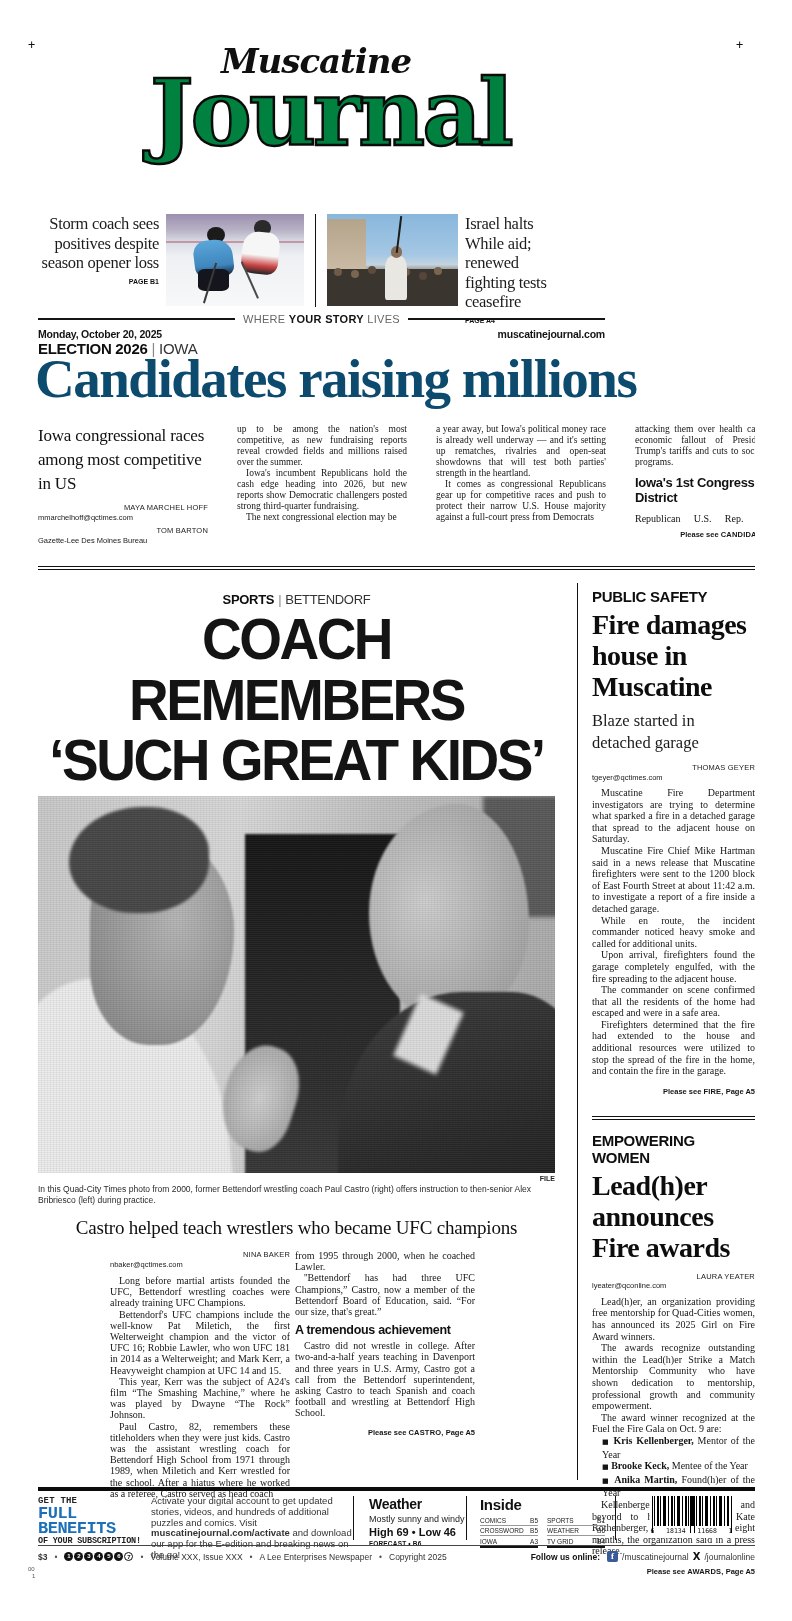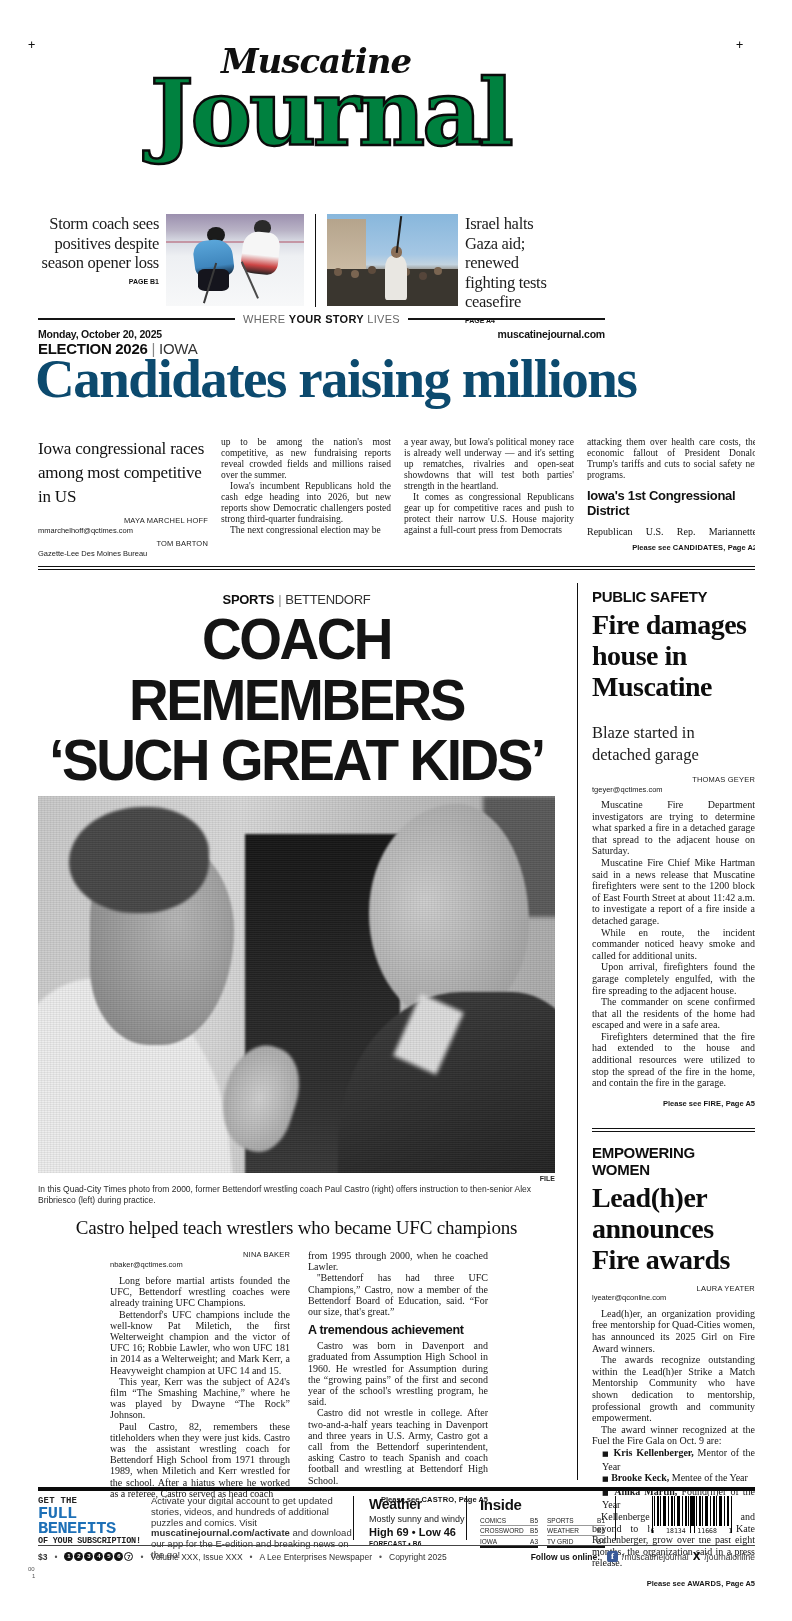--- a/index.html
+++ b/index.html
@@ -54,21 +54,21 @@
   .dl-row { display:flex; justify-content:space-between; margin-top:3px;
     font:bold 10.5px "Liberation Sans","DejaVu Sans",sans-serif; letter-spacing:-0.2px; color:#141414; }
 
   
   .kicker { font-family:"Liberation Sans","DejaVu Sans",sans-serif; font-weight:bold; font-size:15px; letter-spacing:-0.3px; color:#0e0e0e; }
   .kicker .lt { font-weight:normal; color:#333; }
   .kicker .sep { font-weight:normal; color:#888; padding:0 4px; }
   .election-kicker { position:absolute; left:38px; top:340px; }
   .main-headline { position:absolute; left:35px; top:351px; width:722px;
     font:bold 55px/1 "Liberation Serif",serif; letter-spacing:-1.5px; color:#0c4a6e; }
-  .lead-cols { position:absolute; left:38px; top:437px; width:717px; height:121px; display:flex; gap:13px; overflow:hidden; }
+  .lead-cols { position:absolute; left:38px; top:424px; width:717px; height:121px; display:flex; gap:29px; overflow:hidden; }
   .lead-col { width:170px; flex:none; overflow:hidden; }
   .story-subhead { font:17px/24px "Liberation Serif",serif; color:#101010; letter-spacing:-0.2px; }
   .byline { font-family:"Liberation Sans","DejaVu Sans",sans-serif; font-size:7.5px; line-height:9.5px; color:#1a1a1a; }
   .byline .bl-name { font-weight:normal; letter-spacing:.2px;text-align:right; }
   .byline + .byline { margin-top:4px; }
   .bylines { margin:7px 0 6px; }
   .bodytext { font-size:9.5px; line-height:11px; text-align:justify; color:#161616; }
   .bodytext p { text-indent:9px; }
   .cont p:first-child { text-indent:0; }
   .district-head { margin-top:7px; font:bold 13px/15px "Liberation Sans","DejaVu Sans",sans-serif; letter-spacing:-0.3px; }
@@ -95,34 +95,34 @@
   .ph-right-hair { position:absolute; right:-2%; top:0; width:16%; height:32%; background:#5a5a5a; filter:blur(2px); }
   .ph-right-head { position:absolute; right:5%; top:2%; width:31%; height:58%; background:radial-gradient(ellipse at 35% 45%,#cecece,#a2a2a2 80%); border-radius:55% 45% 50% 50%/50% 55% 45% 50%; filter:blur(1px); }
   .ph-right-body { position:absolute; right:-6%; bottom:-10%; width:48%; height:58%; background:linear-gradient(160deg,#3c3c3c,#1e1e1e); border-radius:50% 30% 0 0/70% 40% 0 0; filter:blur(1px); }
   .ph-right-collar { position:absolute; right:20%; bottom:28%; width:9%; height:18%; background:#dcdcdc; transform:rotate(24deg); filter:blur(2px); }
   .ph-grain { position:absolute; inset:0;
     background-image:repeating-linear-gradient(0deg,rgba(0,0,0,.05) 0 1px,rgba(255,255,255,.04) 1px 2px),
                      repeating-linear-gradient(90deg,rgba(0,0,0,.04) 0 1px,transparent 1px 3px); }
   .photo-credit { margin-top:2px; text-align:right; font:bold 7px "Liberation Sans","DejaVu Sans",sans-serif; color:#222; }
   .caption { margin-top:2px; font:8.5px/10.5px "Liberation Sans","DejaVu Sans",sans-serif; color:#2b2b2b; }
   .castro-subhead { margin-top:12px; text-align:center; font:19px/22px "Liberation Serif",serif; color:#101010; letter-spacing:-0.2px; }
-  .castro-story { margin:11px auto 0; width:373px; display:flex; gap:18px; }
+  .castro-story { margin:11px auto 0; width:373px; display:flex; gap:5px; }
   .castro-col { width:180px; flex:none; overflow:hidden; }
   .castro-col .bodytext, .bodytext-md { font-size:10px; line-height:11.2px; text-align:justify; }
   .inner-subhead { font:bold 12.5px/14px "Liberation Sans","DejaVu Sans",sans-serif; letter-spacing:-0.3px; margin:6px 0 3px; }
   .castro-jump { margin-top:9px; }
 
   
   .v-rule { position:absolute; left:577px; top:583px; width:1px; height:897px; background:#111; }
 
   
   .rcol { position:absolute; left:592px; top:578px; width:163px; }
   .rc-kicker { margin-top:10px; }
   .rc-head { margin-top:4px; font:bold 28px/31px "Liberation Serif",serif; letter-spacing:-0.5px; color:#0d0d0d; }
-  .rc-deck { margin-top:20px; font:16.5px/22px "Liberation Serif",serif; color:#1a1a1a; }
+  .rc-deck { margin-top:8px; font:16.5px/22px "Liberation Serif",serif; color:#1a1a1a; }
   .rc-bylines { margin-top:9px; }
   .rc-body { margin-top:5px; font-size:10px; line-height:11.6px; text-align:justify; }
   .rc-jump { margin-top:10px; }
   .rc-divider { margin:20px 0 12px; height:4px; border-top:1px solid #111; border-bottom:1px solid #111; }
   .bullet { text-indent:0 !important; padding-left:10px; }
   .bullet .sq { font-family:"DejaVu Sans",sans-serif; font-size:7px; }
   .rc-body p.bullet { text-indent:9px; }
 
   
   .bottom-rule { position:absolute; left:38px; top:1487px; width:717px; height:4px; background:#0b0b0b; }
@@ -200,21 +200,21 @@
     <div class="teaser-div"></div>
     <div class="photo-gaza">
       <div class="gz-build"></div>
       <div class="gz-crowd"></div>
       <div class="gz-heads"></div>
       <div class="gz-man"></div>
       <div class="gz-man-head"></div>
       <div class="gz-rifle"></div>
     </div>
     <div class="teaser-text-r">
-      <div class="teaser-head">Israel halts Gaza aid; renewed fighting tests ceasefire</div>
+      <div class="teaser-head">Israel halts While aid; renewed fighting tests ceasefire</div>
       <div class="teaser-page">PAGE A4</div>
     </div>
   </section>
 
   <div class="dateline">
     <div class="dl-rule">
       <div class="dl-line"></div>
       <div class="dl-tag"><span>WHERE </span><b>YOUR STORY</b><span> LIVES</span></div>
       <div class="dl-line"></div>
     </div>
@@ -303,21 +303,20 @@
             <p>Paul Castro, 82, remembers these titleholders when they were just kids. Castro was the assistant wrestling coach for Bettendorf High School from 1971 through 1989, when Miletich and Kerr wrestled for the school. After a hiatus where he worked as a referee, Castro served as head coach</p>
           </div>
       </div>
       <div class="castro-col">
         <div class="bodytext cont">
             <p>from 1995 through 2000, when he coached Lawler.</p>
             <p>''Bettendorf has had three UFC Champions,” Castro, now a member of the Bettendorf Board of Education, said. “For our size, that's great.”</p>
           </div>
         <div class="inner-subhead">A tremendous achievement</div>
         <div class="bodytext">
-            <p>Castro was born in Davenport and graduated from Assumption High School in 1960. He wrestled for Assumption during the “growing pains” of the first and second year of the school's wrestling program, he said.</p>
             <p>Castro did not wrestle in college. After two-and-a-half years teaching in Davenport and three years in U.S. Army, Castro got a call from the Bettendorf superintendent, asking Castro to teach Spanish and coach football and wrestling at Bettendorf High School.</p>
           </div>
         <p class="jump castro-jump"><span>Please see </span><b>CASTRO,</b><span> Page A5</span></p>
       </div>
     </div>
   </section>
 
   <div class="v-rule"></div>
 
   <aside class="rcol">

